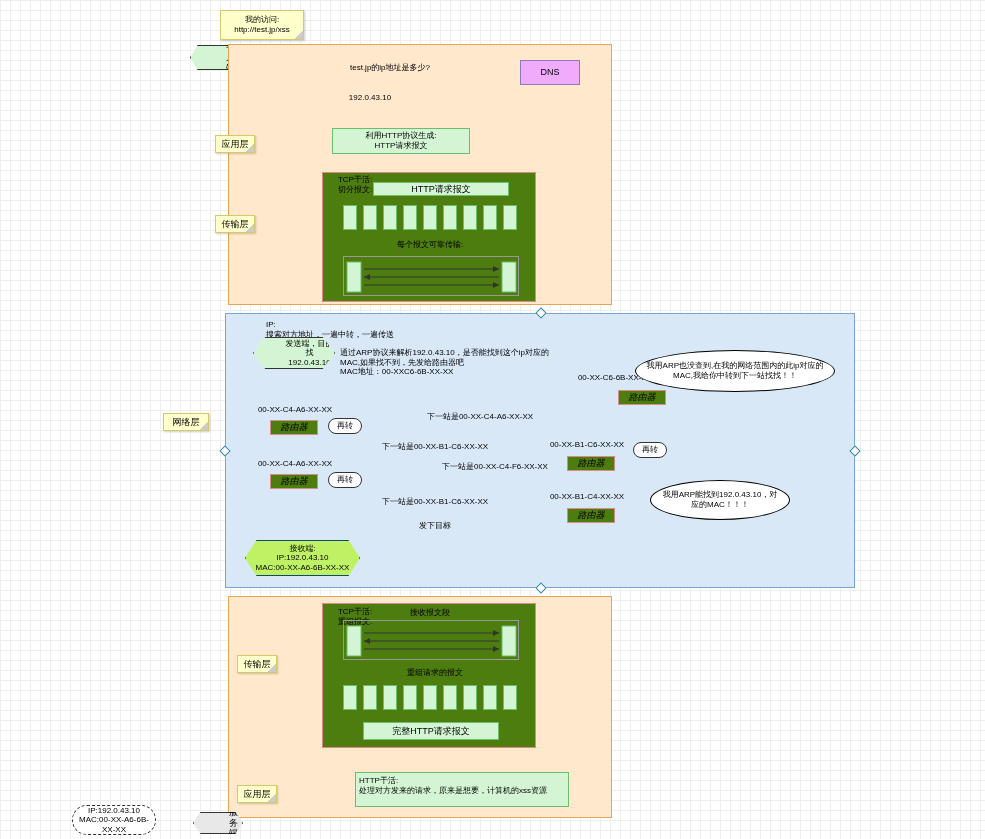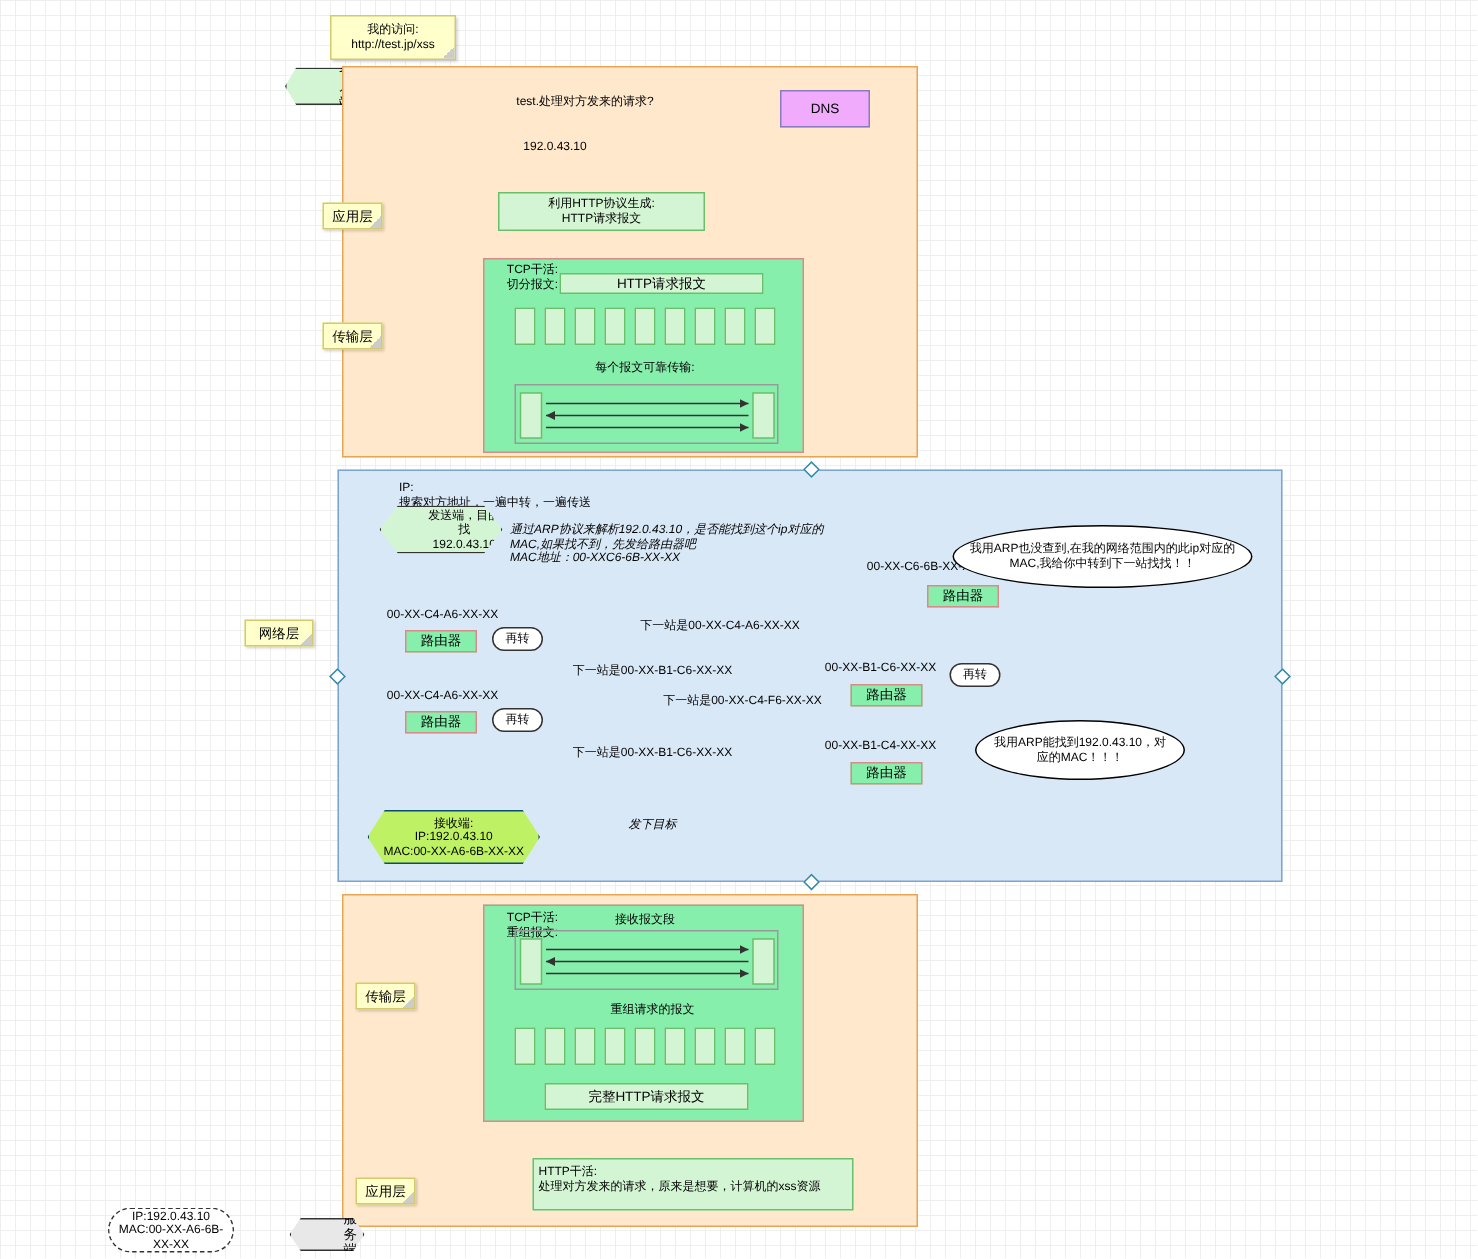--- a/index.html
+++ b/index.html
@@ -24,21 +24,21 @@
     }
     .layer { position: absolute; border: 1px solid #999; }
     .shp { position: absolute; display: flex; align-items: center; justify-content: center; text-align: center; line-height: 1.2; }
     .note { background: #ffffcc; border: 1px solid #d4c96b; padding: 4px; box-shadow: 1px 1px 2px rgba(0,0,0,.2); }
     .note::after { content:""; position:absolute; right:0; bottom:0; width:8px; height:8px; background:linear-gradient(135deg, transparent 50%, #ccc 50%); }
     .hex { clip-path: polygon(15% 0, 85% 0, 100% 50%, 85% 100%, 15% 100%, 0 50%); border: 1px solid #333; padding-left: 31px; }
     .hex-green { background: #d4f5d4; }
     .hex-grey { background: #e8e8e8; }
     .box-orange { background: #ffe8cc; border: 1px solid #e6a555; }
     .box-blue { background: #d9e8f7; border: 1px solid #7aa5d1; }
-    .box-pink { background: #86efac; border: 1px solid #d98a8a; }
+    .box-pink { background: #4d7c0f; border: 1px solid #d98a8a; font-style: italic; }
     .box-green { background: #d4f5d4; border: 1px solid #6bbf6b; }
     .box-mint { background: #bef264; border: 1px solid #0c4a6e; }
     .box-purple { background: #f0abfc; border: 1px solid #8a7bc0; }
     .bubble { background: #fff; border: 1px solid #000; border-radius: 50%; padding: 4px 10px; display:flex; align-items:center; justify-content:center; }
     .smallseg { background: #d4f5d4; border: 1px solid #6bbf6b; width: 14px; height: 25px; display:inline-block; margin:0 3px; }
     .lbl { font-size: 8px; text-align: center; }
     .lbl2 { font-size: 8px; text-align: left; padding: 3px; }
     .circ-anchor { position:absolute; width:8px; height:8px; border:1px solid #38a; background:#fff; transform:rotate(45deg); }
     svg.arrows { position:absolute; inset:0; pointer-events:none; }
     .arrow { stroke:#333; stroke-width:1; fill:none; marker-end:url(#ah); }
@@ -94,21 +94,21 @@
 
 <div class="shp hex hex-green" style="left:190px; top:45px; width:50px; height:25px;">
   <span>客户端</span>
 </div>
 
 <div class="layer box-orange" style="left:228px; top:44px; width:384px; height:261px;"></div>
 
 <div class="shp box-purple" style="left:520px; top:60px; width:60px; height:25px;">
   <span>DNS</span>
 </div>
-<div class="shp lbl" style="left:330px; top:63px; width:120px;">test.处理对方发来的请求?</div>
+<div class="shp lbl" style="left:330px; top:63px; width:120px;">test.jp的ip地址是多少?</div>
 <div class="shp lbl" style="left:330px; top:93px; width:80px;">192.0.43.10</div>
 
 <div class="shp note" style="left:215px; top:135px; width:40px; height:18px;">
   <span>应用层</span>
 </div>
 
 <div class="shp box-green" style="left:332px; top:128px; width:138px; height:26px; flex-direction:column;">
   <div class="lbl">利用HTTP协议生成:</div>
   <div class="lbl">HTTP请求报文</div>
 </div>
@@ -158,21 +158,21 @@
 搜索对方地址，一遍中转，一遍传送</div>
 
 <div class="shp note" style="left:163px; top:413px; width:46px; height:18px;">
   <span>网络层</span>
 </div>
 
 <div class="shp hex hex-green" style="left:253px; top:337px; width:82px; height:32px; white-space:pre-line;">
   <span class="lbl">发送端，目的找
 192.0.43.10</span>
 </div>
-<div class="shp lbl" style="left:340px; top:348px; width:220px; text-align:left; white-space:pre-line;font-style:italic;">通过ARP协议来解析192.0.43.10，是否能找到这个ip对应的MAC,如果找不到，先发给路由器吧
+<div class="shp lbl" style="left:340px; top:348px; width:220px; text-align:left; white-space:pre-line;">通过ARP协议来解析192.0.43.10，是否能找到这个ip对应的MAC,如果找不到，先发给路由器吧
 MAC地址：00-XXC6-6B-XX-XX</div>
 
 <div class="shp lbl" style="left:568px; top:373px; width:94px; white-space:pre-line;">00-XX-C6-6B-XX-XX</div>
 <div class="shp box-pink" style="left:618px; top:390px; width:48px; height:15px;">
     <span>路由器</span>
   </div>
 
 <div class="shp bubble" style="left:635px; top:350px; width:200px; height:42px;">
     <span class="lbl">我用ARP也没查到,在我的网络范围内的此ip对应的MAC,我给你中转到下一站找找！！</span>
   </div>
@@ -211,21 +211,21 @@
 
 <div class="shp lbl" style="left:540px; top:492px; width:94px; white-space:pre-line;">00-XX-B1-C4-XX-XX</div>
 <div class="shp box-pink" style="left:567px; top:508px; width:48px; height:15px;">
     <span>路由器</span>
   </div>
 
 <div class="shp bubble" style="left:650px; top:480px; width:140px; height:40px;">
     <span class="lbl">我用ARP能找到192.0.43.10，对应的MAC！！！</span>
   </div>
 
-<div class="shp lbl" style="left:395px; top:545px; width:80px;font-style:italic;">发下目标</div>
+<div class="shp lbl" style="left:395px; top:521px; width:80px;">发下目标</div>
 
 <div class="shp box-mint" style="left:245px; top:540px; width:115px; height:36px; white-space:pre-line; clip-path: polygon(10% 0, 90% 0, 100% 50%, 90% 100%, 10% 100%, 0 50%);">
   <span class="lbl">接收端:
 IP:192.0.43.10
 MAC:00-XX-A6-6B-XX-XX</span>
 </div>
 
 <div class="layer box-orange" style="left:228px; top:596px; width:384px; height:222px;"></div>
 
 <div class="shp note" style="left:237px; top:655px; width:40px; height:18px;">

